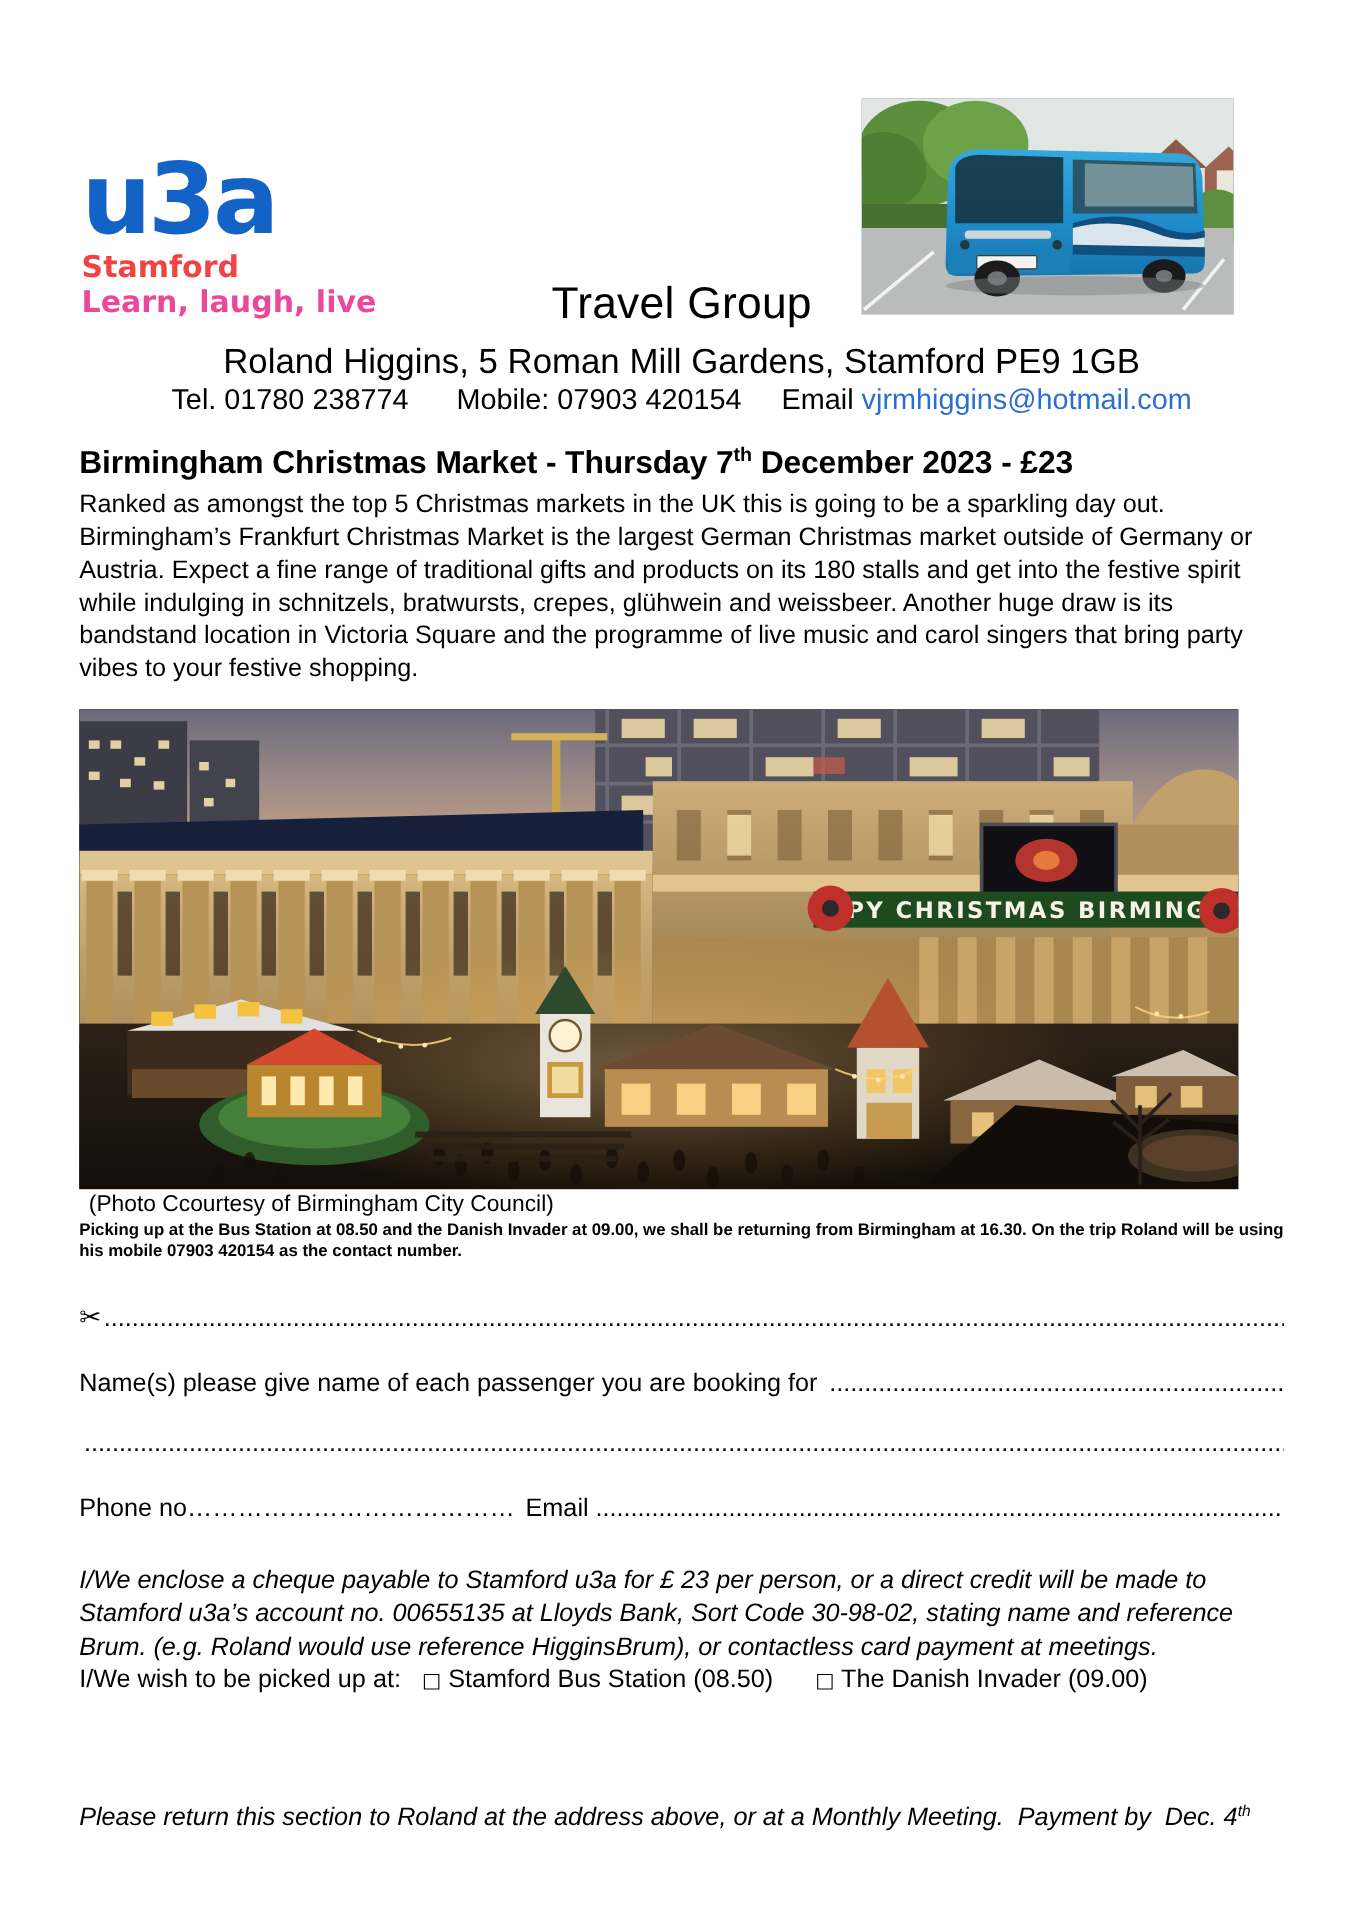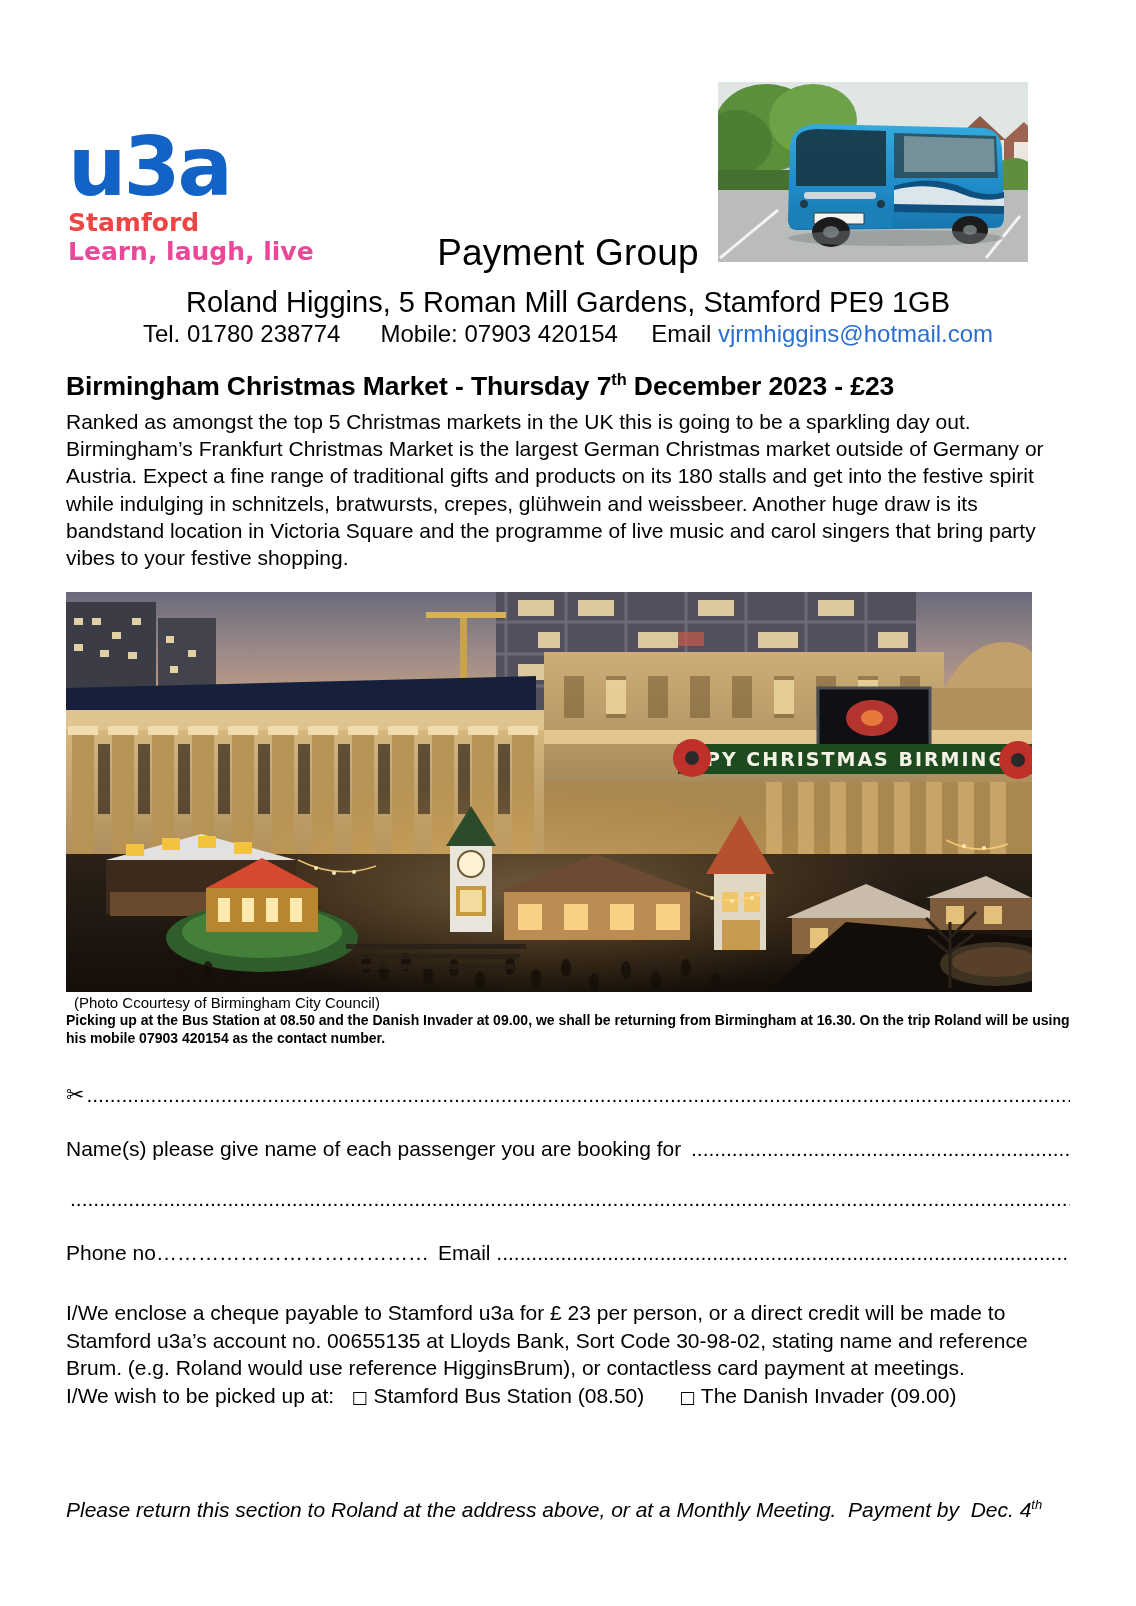--- a/index.html
+++ b/index.html
@@ -127,21 +127,21 @@
   .market-photo {
     margin-top: 20px;
     width: 966px;
     height: 400px;
     overflow: hidden;
     background: #241a12;
   }
   .market-photo svg { display: block; }
 
   .photo-credit {
-    font-size: 15px;
+    font-size: 19px;
     margin: 2px 0 0 8px;
   }
 
   p.pickup {
     margin: 0;
     font-size: 14px;
     line-height: 1.30;
     font-weight: bold;
   }
 
@@ -183,20 +183,21 @@
     align-items: baseline;
     font-size: 21px;
   }
   .phone-email .seg1 { width: 420px; overflow: hidden; white-space: nowrap; }
   .phone-email .seg2 { flex: 1 1 auto; overflow: hidden; white-space: nowrap; margin-left: 8px; }
 
   p.payment {
     margin: 34px 0 0 0;
     font-size: 21px;
     line-height: 1.32;
+    font-style: italic;
   }
   .pickup-choice {
     font-size: 21px;
     line-height: 1.32;
     white-space: pre;
   }
   .chk {
     font-family: "DejaVu Sans", sans-serif;
     font-size: 17px;
   }
@@ -273,21 +274,21 @@
 
         <ellipse cx="113" cy="150" rx="19" ry="15" fill="#1b1b1b"></ellipse>
         <ellipse cx="113" cy="150" rx="8" ry="6" fill="#6d7476"></ellipse>
         <ellipse cx="252" cy="148" rx="18" ry="14" fill="#1b1b1b"></ellipse>
         <ellipse cx="252" cy="148" rx="7" ry="5" fill="#6d7476"></ellipse>
 
         <ellipse cx="178" cy="156" rx="108" ry="8" fill="#7c8184" opacity="0.45"></ellipse>
       </svg>
     </div>
 
-    <div class="title-travel">Payment Group</div>
+    <div class="title-travel">Travel Group</div>
     <div class="addr-line">Roland Higgins, 5 Roman Mill Gardens, Stamford PE9 1GB</div>
     <div class="contact-line"><span>Tel. 01780 238774</span>      <span>Mobile: 07903 420154</span>     <span>Email </span><span class="email-link">vjrmhiggins@hotmail.com</span></div>
   </div>
 
   <div class="content">
 
     <h1 class="trip-title"><span>Birmingham Christmas Market - Thursday 7</span><sup>th</sup><span> December 2023 - £23</span></h1>
 
     <p class="intro">Ranked as amongst the top 5 Christmas markets in the UK this is going to be a sparkling day out. Birmingham’s  Frankfurt Christmas Market  is the largest German Christmas market outside of Germany or Austria. Expect a fine range of traditional gifts and products on its 180 stalls and get into the festive spirit while indulging in schnitzels, bratwursts, crepes, glühwein and weissbeer. Another huge draw is its bandstand location in Victoria Square and the programme of live music and carol singers that bring party vibes to your festive shopping.</p>
 

